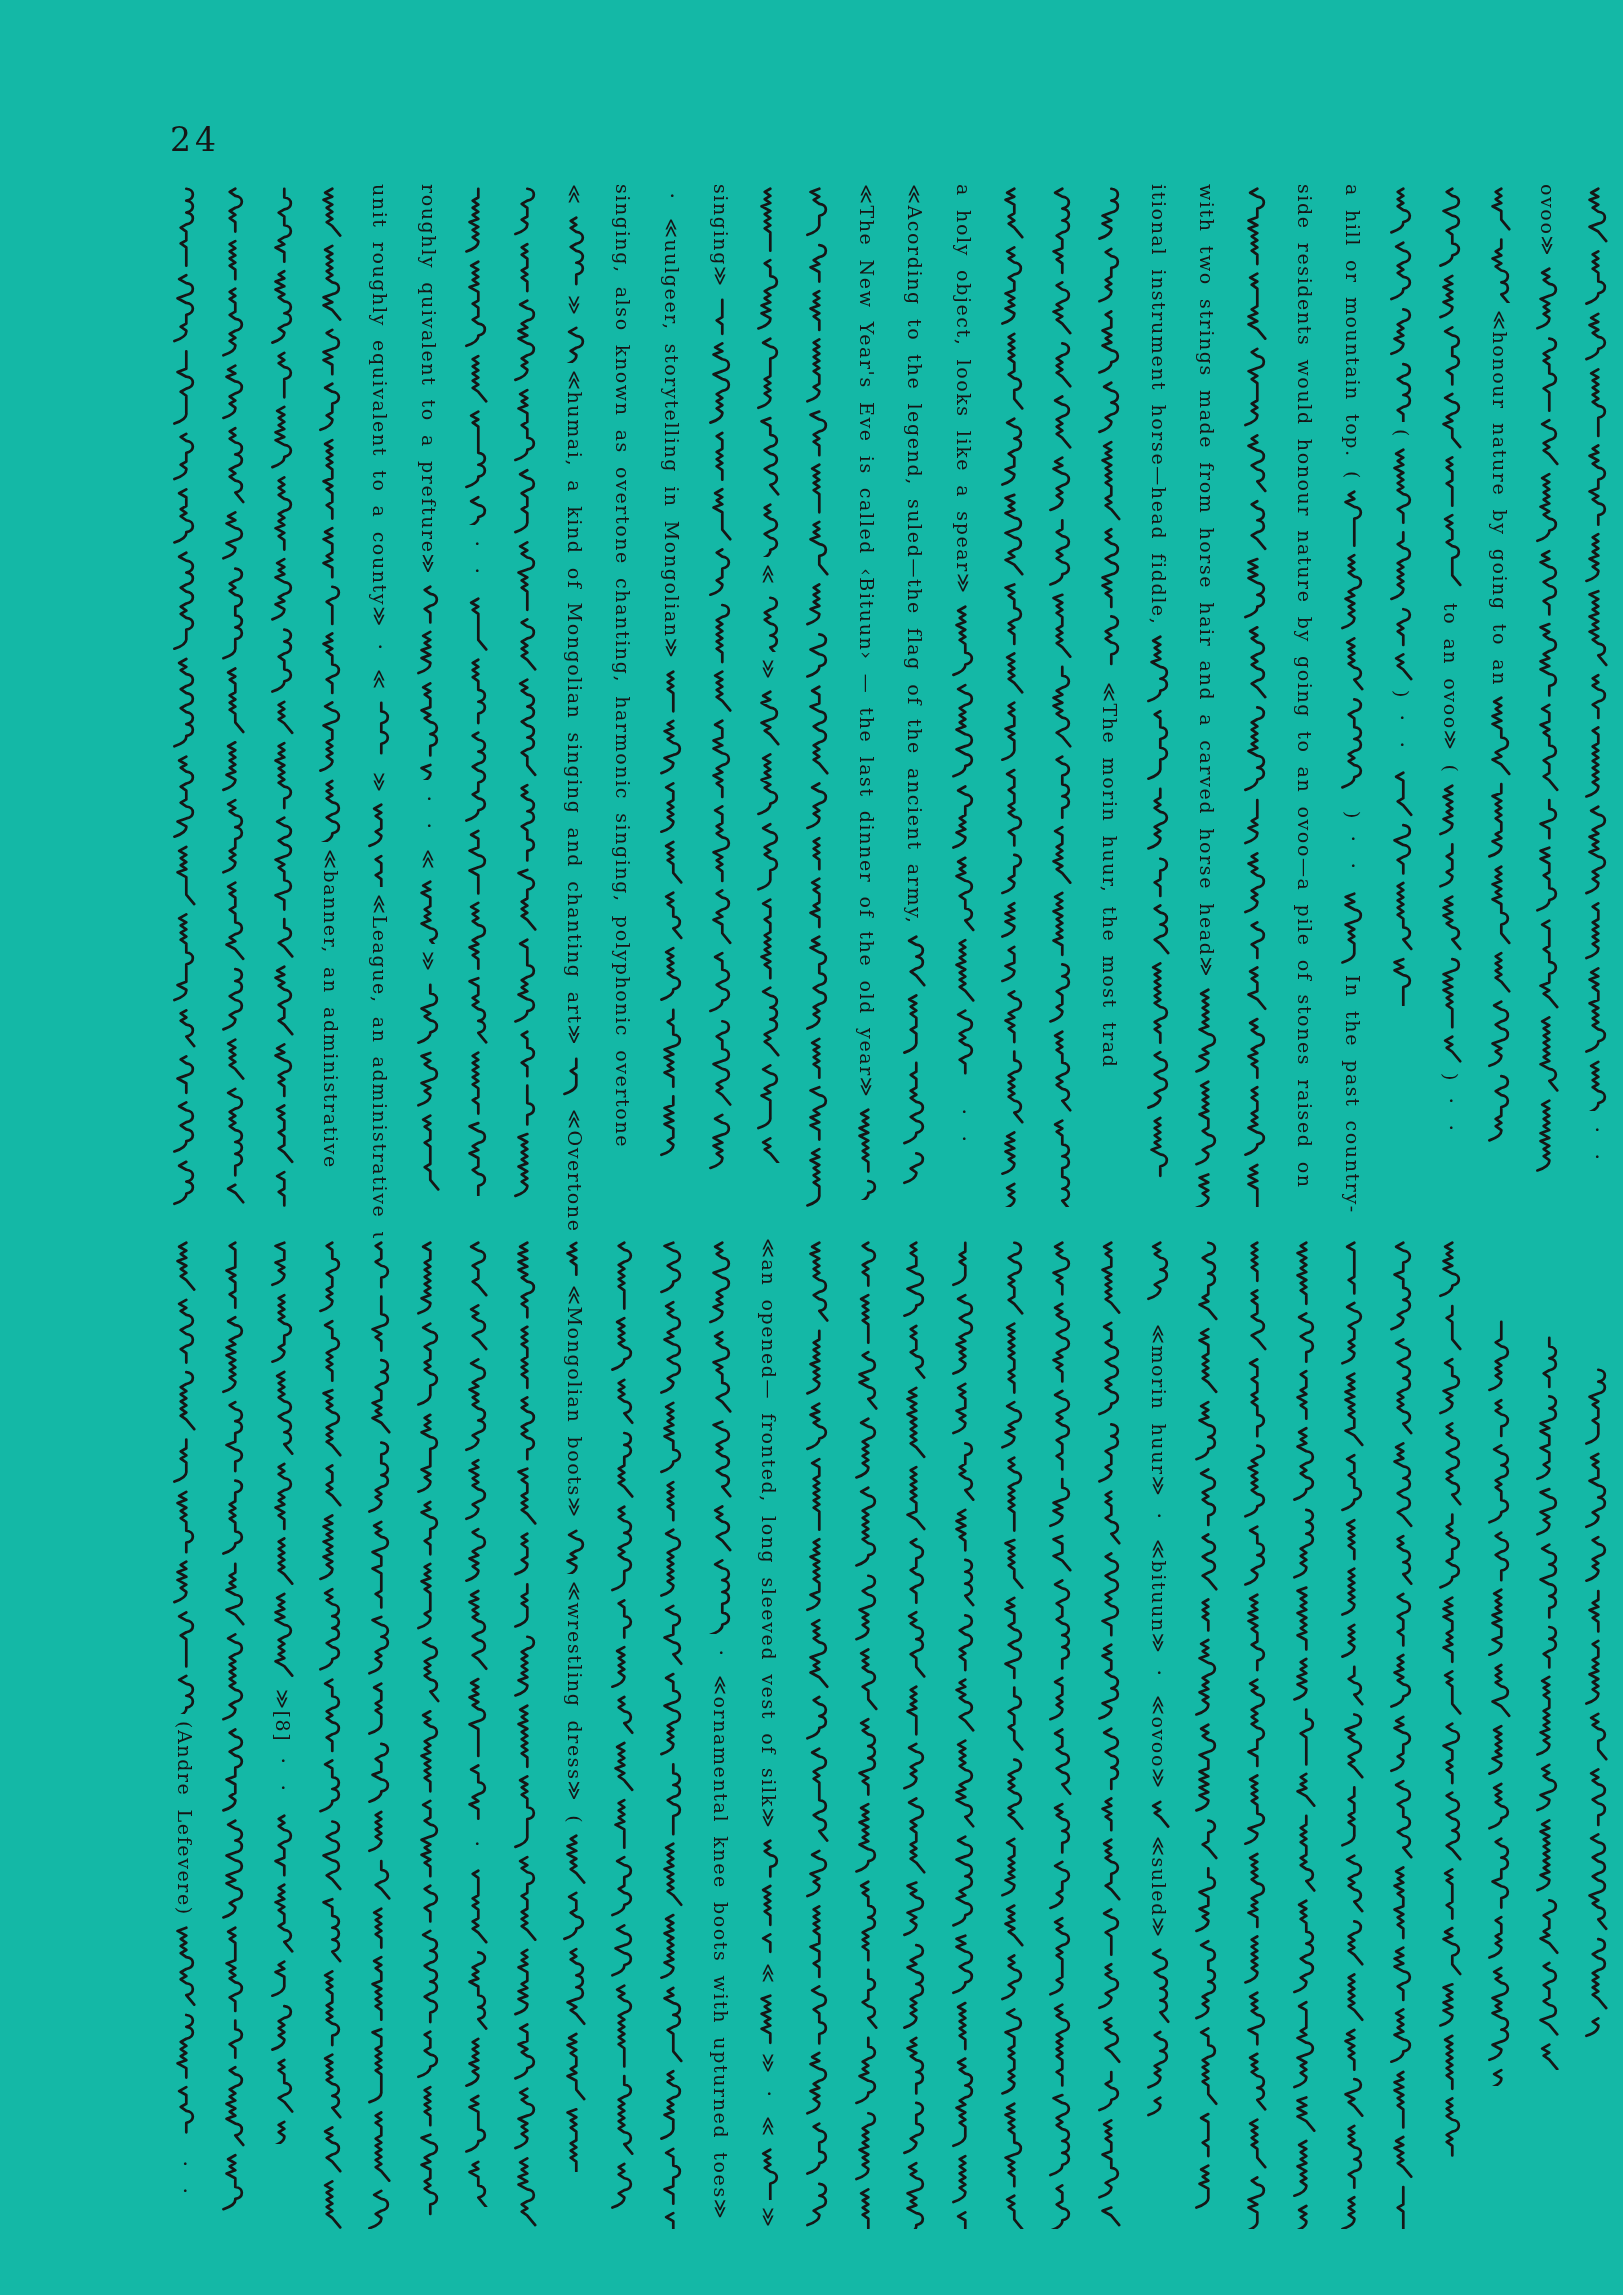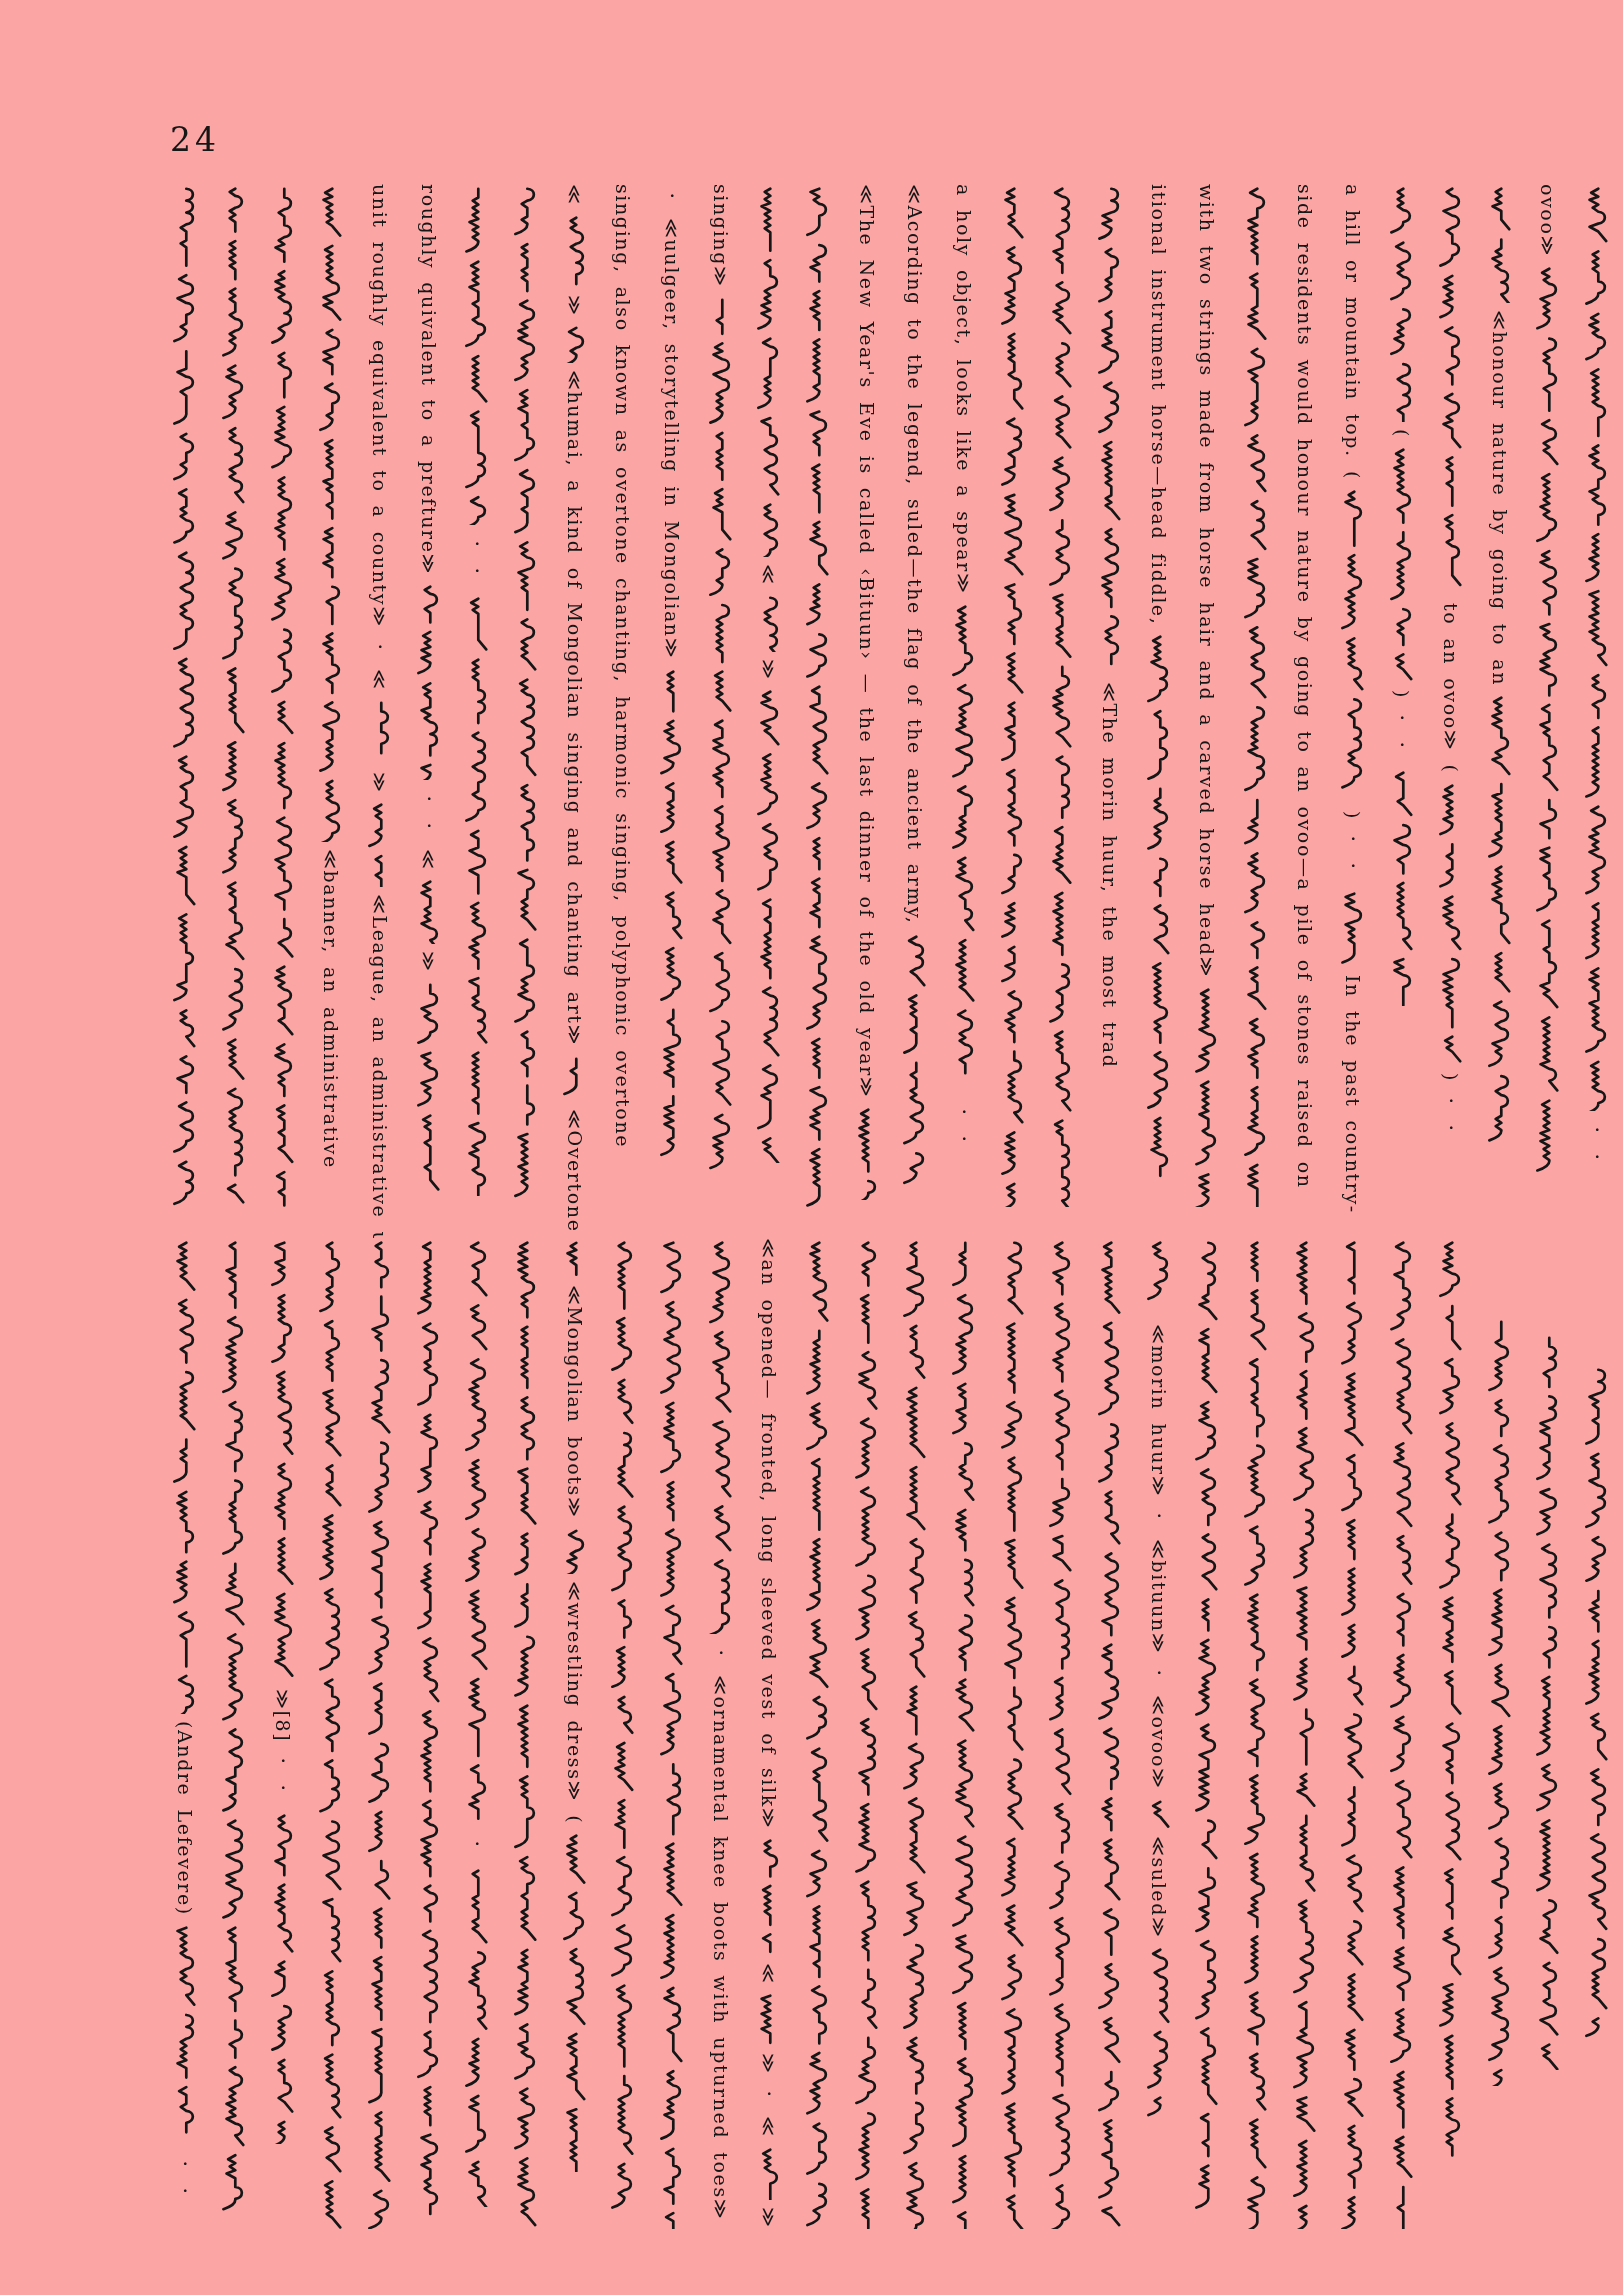--- a/index.html
+++ b/index.html
@@ -1,17 +1,17 @@
 <!DOCTYPE html>
 <html style="font-size:12.7px"><head>
 <meta charset="utf-8">
 <style>
   html,body{margin:0;padding:0;}
   body{width:1623px;height:2295px;position:relative;background:#fcfcfa;overflow:hidden;}
-  #page{position:absolute;inset:0;background:#fca5a5;text-align:center;}
+  #page{position:absolute;inset:0;background:#14b8a6;text-align:center;}
   #page-number{position:absolute;left:170px;top:120px;font:33px "DejaVu Serif",serif;
     letter-spacing:4px;color:#161616;}
   .register{position:absolute;left:0;top:0;}
   .col{position:absolute;width:38px;display:flex;flex-direction:column;align-items:center;
     row-gap:7.1px;overflow:hidden;}
   .e{writing-mode:vertical-rl;text-orientation:sideways;white-space:nowrap;
     font:19px "DejaVu Serif",serif;letter-spacing:1.6px;word-spacing:5.5px;color:#161616;}
   .p{writing-mode:vertical-rl;text-orientation:upright;font:20.6px "DejaVu Serif",serif;
     letter-spacing:3.2px;color:#161616;line-height:1;}
   .mg{flex:0 0 auto;}

